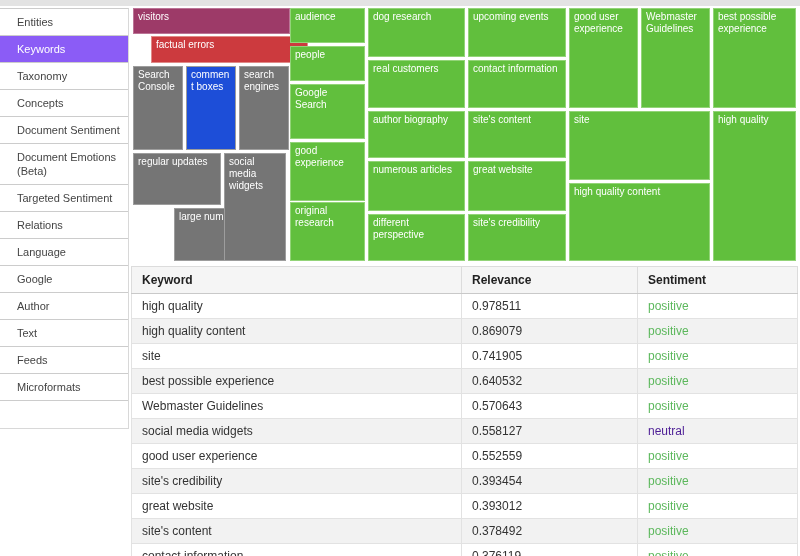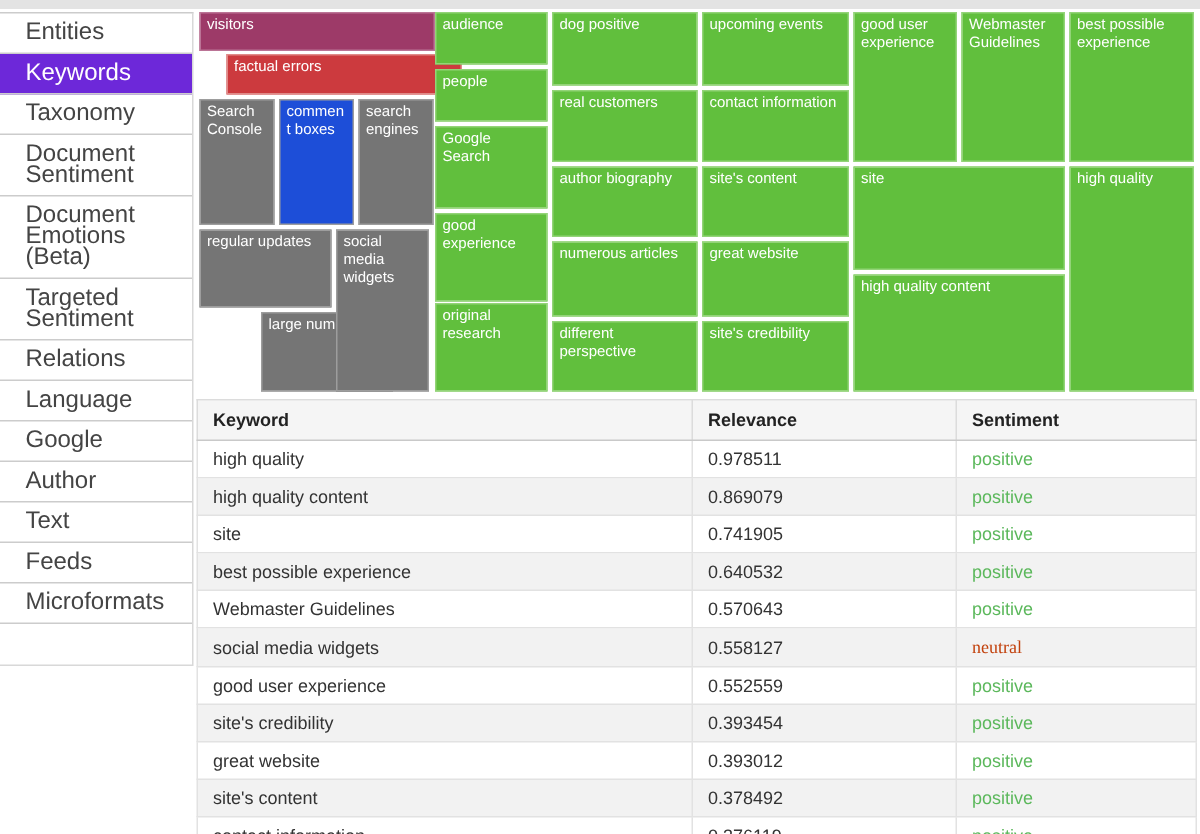--- a/index.html
+++ b/index.html
@@ -13,21 +13,21 @@
   .top-bar{position:absolute;left:0;top:0;width:800px;height:6px;background:#e3e3e3;}
 
   
   .sidebar{
     position:absolute;left:0;top:8px;width:128px;
     border-top:1px solid #ccc;border-right:1px solid #d8d8d8;
     background:#fff;
   }
   .sidebar-item{
     padding:6px 6px 6px 17px;
-    font-size:16px;line-height:14px;color:#444;
+    font-size:11px;line-height:14px;color:#444;
     border-bottom:1px solid #ccc;
     cursor:pointer;
   }
   .sidebar-item.selected{background:#1d83c4;color:#ffffff;}
   .sidebar-spacer{height:27px;border-bottom:1px solid #d8d8d8;}
 
   
   .treemap{position:absolute;left:131px;top:6px;width:666px;height:259px;background:#fff;}
   .tm-cell{
     position:absolute;box-sizing:border-box;
@@ -43,31 +43,32 @@
     text-align:left;font-weight:bold;background:#f5f5f5;color:#222;
     padding:6px 10px;border:1px solid #dcdcdc;border-bottom:1px solid #c9c9c9;
   }
   table.kw td{
     padding:5px 10px;border:1px solid #e2e2e2;
     white-space:nowrap;overflow:hidden;
   }
   table.kw tr:nth-child(even) td{background:#f2f2f2;}
   table.kw tr:nth-child(odd) td{background:#ffffff;}
   td.sent-positive{color:#5cb85c;}
-  td.sent-neutral{color:#c2410c;font-family:Liberation Serif, serif;}
+  td.sent-neutral{color:#4c1d95;}
 </style>
 </head>
 <body>
 
 <div class="top-bar"></div>
 
 <nav class="sidebar" id="sidebar">
     <div class="sidebar-item">Entities</div>
-    <div class="sidebar-item selected" style="background: #6d28d9;">Keywords</div>
+    <div class="sidebar-item selected" style="background: #8b5cf6;">Keywords</div>
     <div class="sidebar-item">Taxonomy</div>
+    <div class="sidebar-item">Concepts</div>
     <div class="sidebar-item">Document Sentiment</div>
     <div class="sidebar-item">Document Emotions (Beta)</div>
     <div class="sidebar-item">Targeted Sentiment</div>
     <div class="sidebar-item">Relations</div>
     <div class="sidebar-item">Language</div>
     <div class="sidebar-item">Google</div>
     <div class="sidebar-item">Author</div>
     <div class="sidebar-item">Text</div>
     <div class="sidebar-item">Feeds</div>
     <div class="sidebar-item">Microformats</div>
@@ -81,21 +82,21 @@
     <div class="tm-cell" style="left: 55px; top: 60px; width: 50px; height: 84px; background: #1d4ed8; border: 1px solid rgb(157, 157, 157);">comment boxes</div>
     <div class="tm-cell" style="left: 108px; top: 60px; width: 50px; height: 84px; background: rgb(117, 117, 117); border: 1px solid rgb(157, 157, 157);">search engines</div>
     <div class="tm-cell" style="left: 2px; top: 147px; width: 88px; height: 52px; background: rgb(117, 117, 117); border: 1px solid rgb(157, 157, 157);">regular updates</div>
     <div class="tm-cell" style="left: 2px; top: 202px; width: 88px; height: 53px; background: rgb(117, 117, 117); border: 1px solid rgb(157, 157, 157); margin-left: 41px;">large number</div>
     <div class="tm-cell" style="left: 93px; top: 147px; width: 62px; height: 108px; background: rgb(117, 117, 117); border: 1px solid rgb(157, 157, 157);">social media widgets</div>
     <div class="tm-cell" style="left: 159px; top: 2px; width: 75px; height: 35px; background: rgb(97, 191, 61); border: 1px solid rgb(147, 212, 120);">audience</div>
     <div class="tm-cell" style="left: 159px; top: 40px; width: 75px; height: 35px; background: rgb(97, 191, 61); border: 1px solid rgb(147, 212, 120);">people</div>
     <div class="tm-cell" style="left: 159px; top: 78px; width: 75px; height: 55px; background: rgb(97, 191, 61); border: 1px solid rgb(147, 212, 120);">Google Search</div>
     <div class="tm-cell" style="left: 159px; top: 136px; width: 75px; height: 59px; background: rgb(97, 191, 61); border: 1px solid rgb(147, 212, 120);">good experience</div>
     <div class="tm-cell" style="left: 159px; top: 196px; width: 75px; height: 59px; background: rgb(97, 191, 61); border: 1px solid rgb(147, 212, 120);">original research</div>
-    <div class="tm-cell" style="left: 237px; top: 2px; width: 97px; height: 49px; background: rgb(97, 191, 61); border: 1px solid rgb(147, 212, 120);">dog positive</div>
+    <div class="tm-cell" style="left: 237px; top: 2px; width: 97px; height: 49px; background: rgb(97, 191, 61); border: 1px solid rgb(147, 212, 120);">dog research</div>
     <div class="tm-cell" style="left: 237px; top: 54px; width: 97px; height: 48px; background: rgb(97, 191, 61); border: 1px solid rgb(147, 212, 120);">real customers</div>
     <div class="tm-cell" style="left: 237px; top: 105px; width: 97px; height: 47px; background: rgb(97, 191, 61); border: 1px solid rgb(147, 212, 120);">author biography</div>
     <div class="tm-cell" style="left: 237px; top: 155px; width: 97px; height: 50px; background: rgb(97, 191, 61); border: 1px solid rgb(147, 212, 120);">numerous articles</div>
     <div class="tm-cell" style="left: 237px; top: 208px; width: 97px; height: 47px; background: rgb(97, 191, 61); border: 1px solid rgb(147, 212, 120);">different perspective</div>
     <div class="tm-cell" style="left: 337px; top: 2px; width: 98px; height: 49px; background: rgb(97, 191, 61); border: 1px solid rgb(147, 212, 120);">upcoming events</div>
     <div class="tm-cell" style="left: 337px; top: 54px; width: 98px; height: 48px; background: rgb(97, 191, 61); border: 1px solid rgb(147, 212, 120);">contact information</div>
     <div class="tm-cell" style="left: 337px; top: 105px; width: 98px; height: 47px; background: rgb(97, 191, 61); border: 1px solid rgb(147, 212, 120);">site's content</div>
     <div class="tm-cell" style="left: 337px; top: 155px; width: 98px; height: 50px; background: rgb(97, 191, 61); border: 1px solid rgb(147, 212, 120);">great website</div>
     <div class="tm-cell" style="left: 337px; top: 208px; width: 98px; height: 47px; background: rgb(97, 191, 61); border: 1px solid rgb(147, 212, 120);">site's credibility</div>
     <div class="tm-cell" style="left: 438px; top: 2px; width: 69px; height: 100px; background: rgb(97, 191, 61); border: 1px solid rgb(147, 212, 120);">good user experience</div>

